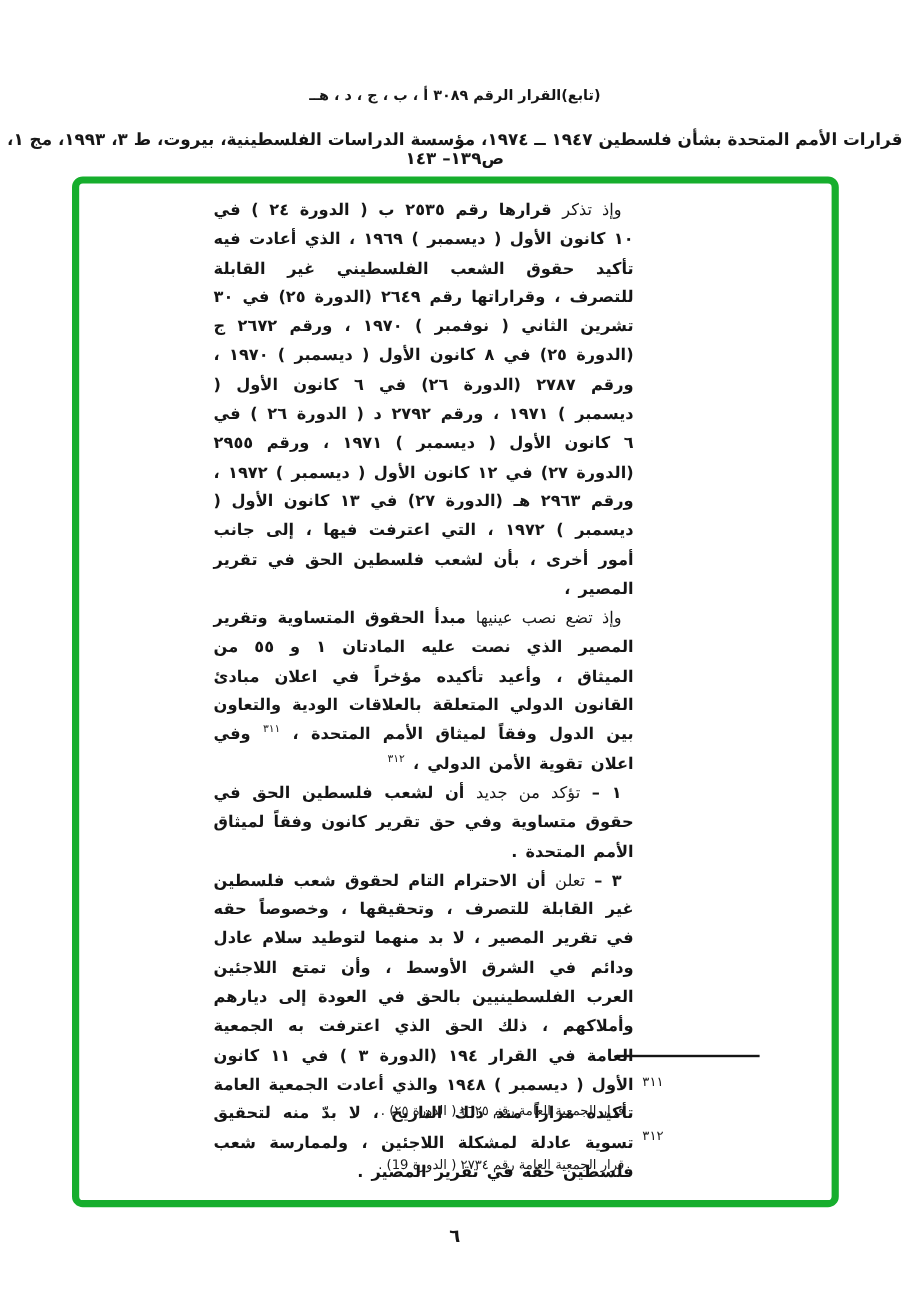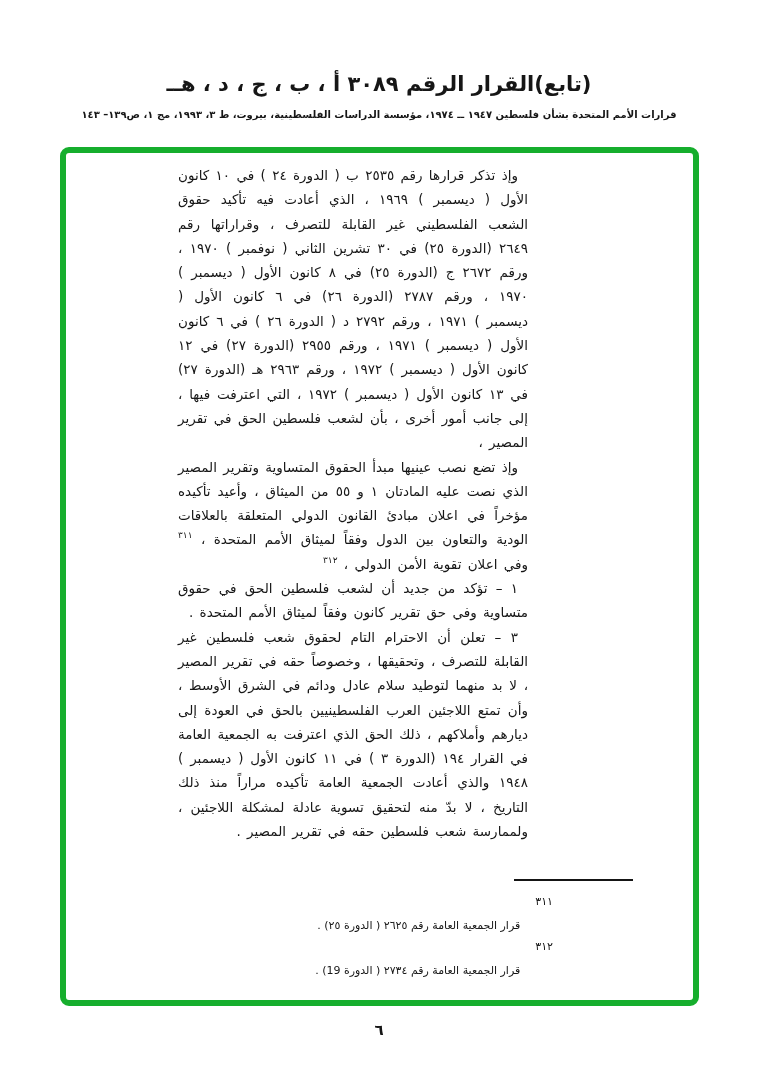--- a/index.html
+++ b/index.html
@@ -12,47 +12,47 @@
     background:#ffffff;
     font-family:"DejaVu Sans", sans-serif;
     color:var(--ink);
     position:relative;
     overflow:hidden;
   }
   .page{position:absolute;inset:0;}
   .header-title{
     position:absolute;top:72px;left:0;right:0;
     text-align:center;direction:rtl;
-    font-size:21px;font-weight:bold;
+    font-size:12px;font-weight:bold;
     letter-spacing:0;
   }
   .header-source{
     position:absolute;top:109px;left:0;right:0;
     text-align:center;direction:rtl;
-    font-size:10px;font-weight:bold;
+    font-size:14px;font-weight:bold;
   }
   .frame{
     position:absolute;left:60px;top:147px;
     width:639px;height:859px;
     box-sizing:border-box;
     border:6px solid var(--green);
     border-radius:9px;
   }
   .body-text{
     position:absolute;top:163px;left:178px;width:350px;
     direction:rtl;
     text-align:justify;
     font-size:13.5px;
     line-height:24.3px;
     color:var(--ink);
     word-spacing:2px;
   }
   .para{margin:0;text-indent:10px;}
   .para .lead{font-weight:normal;}
-  .para .reg{font-weight:normal;}
+  .para .reg{font-weight:bold;}
   .fn-ref{
     font-size:9px;
     vertical-align:6px;
     line-height:0;
   }
   .fn-sep{
     position:absolute;left:514px;top:879px;
     width:119px;height:2px;
     background:#151515;
   }

